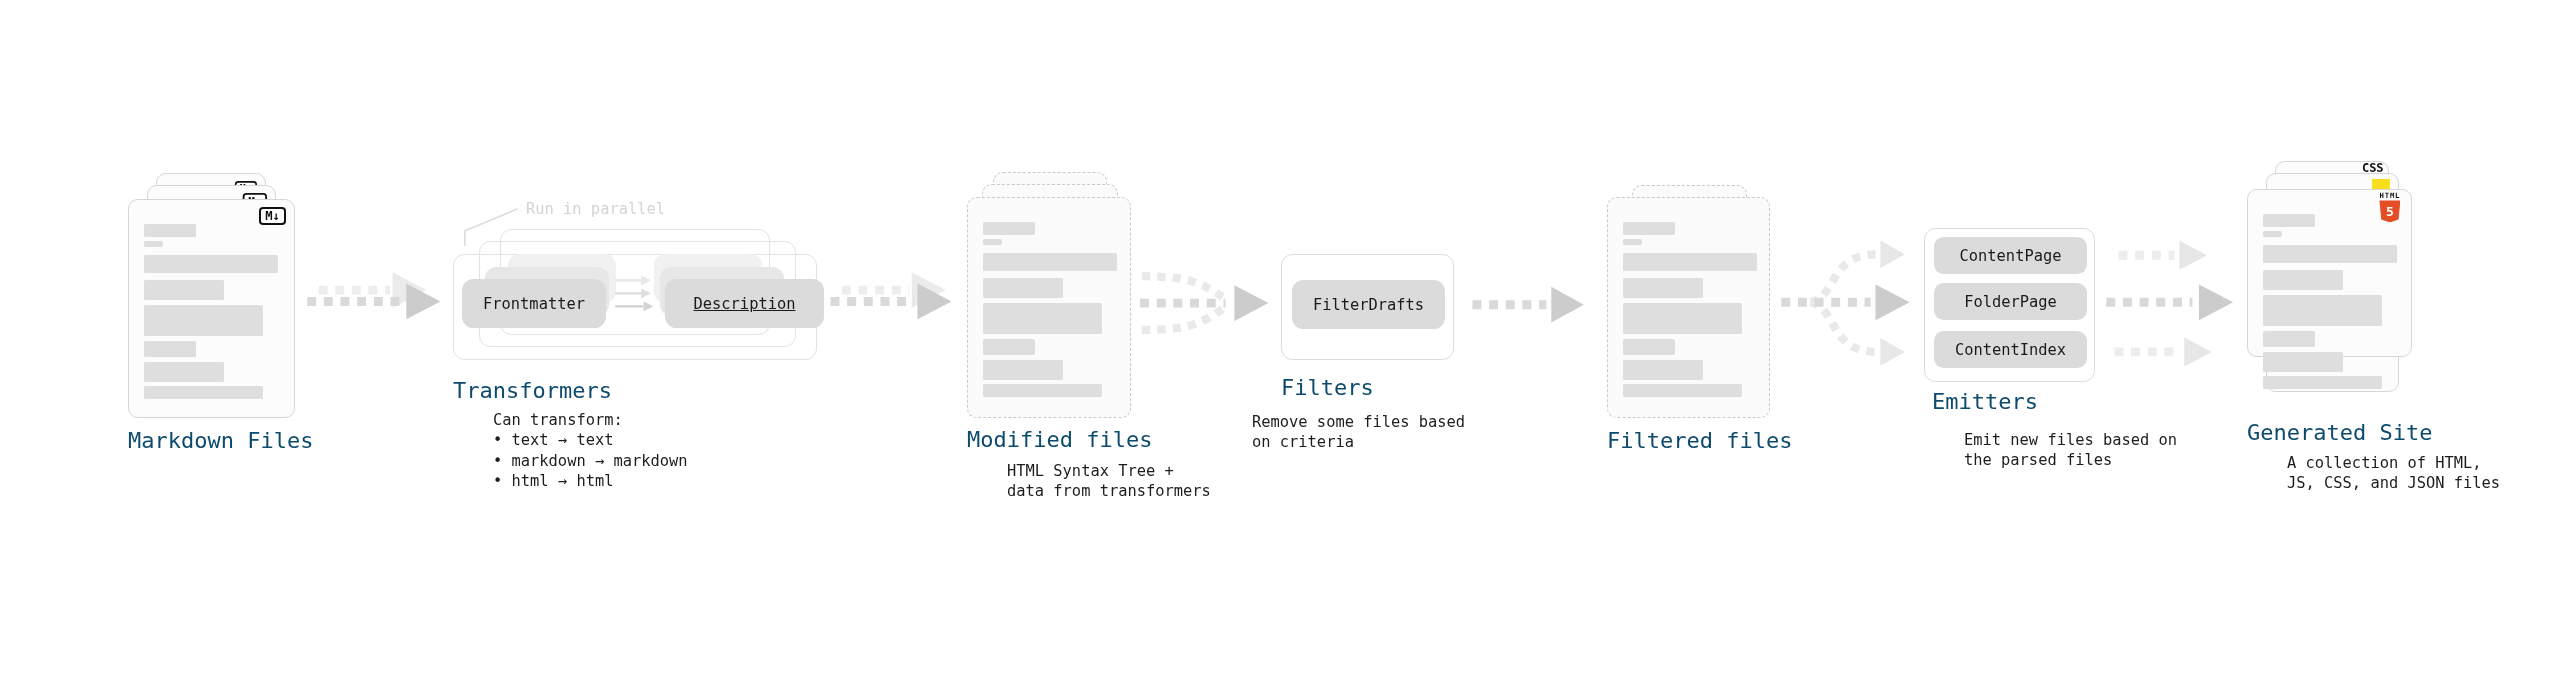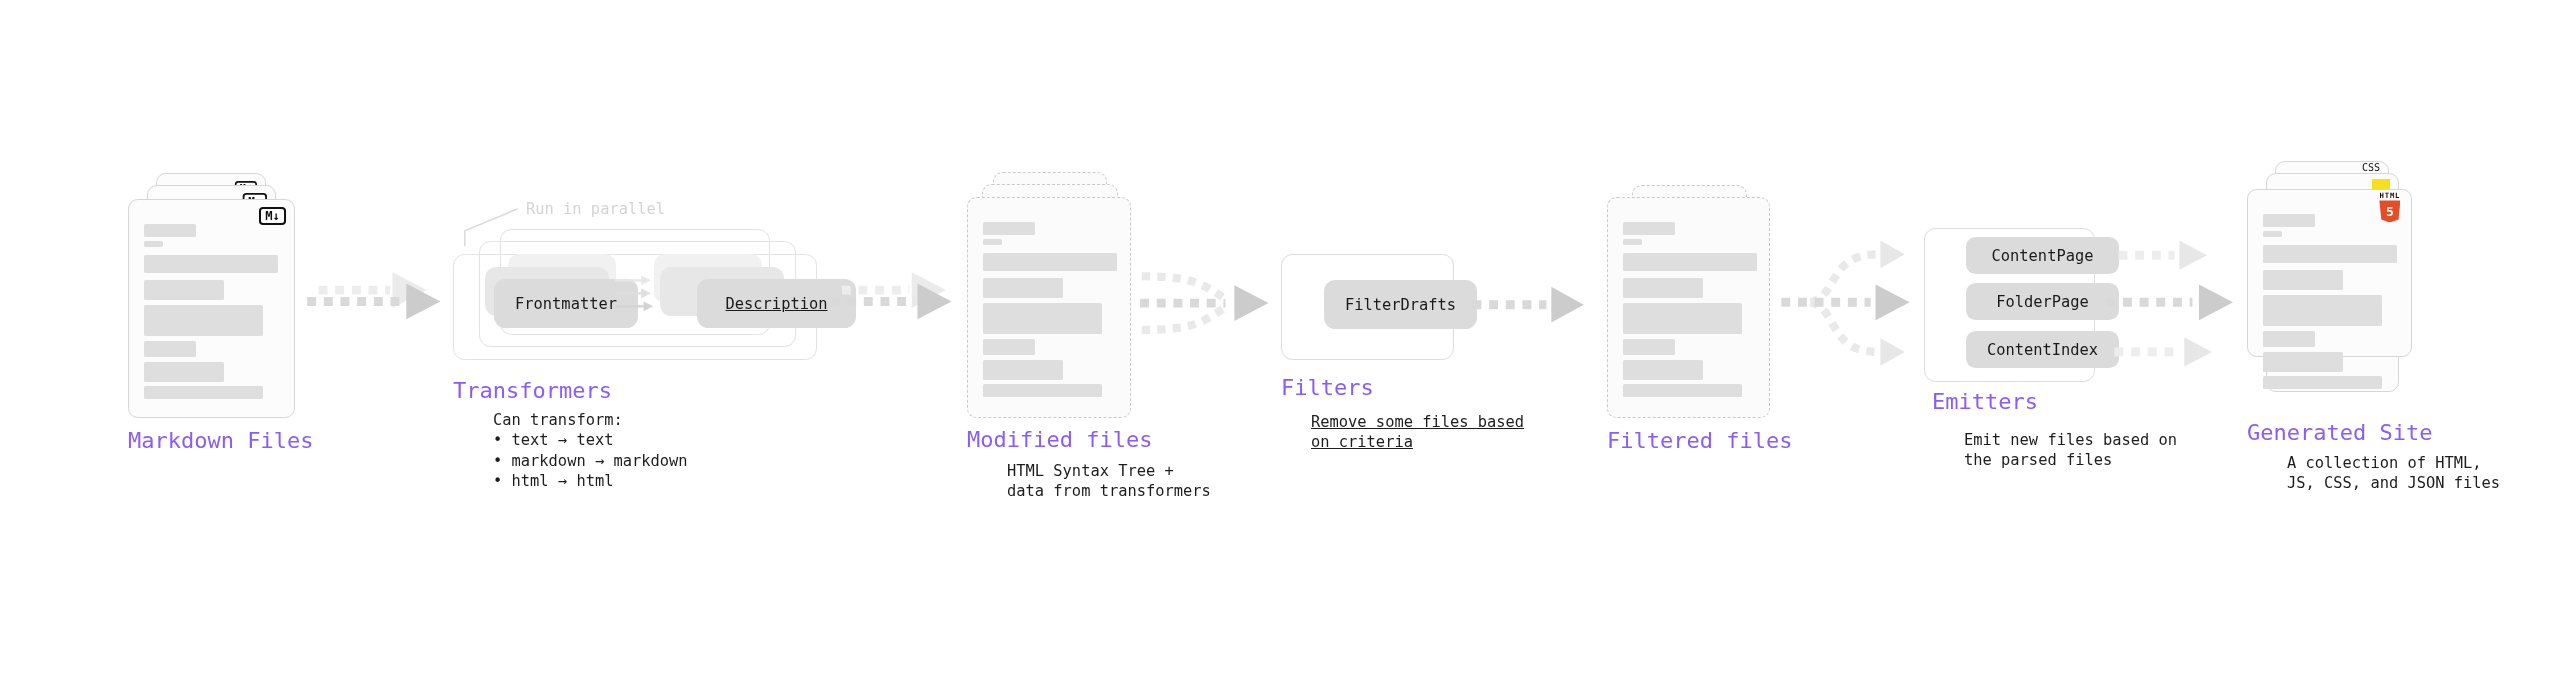--- a/index.html
+++ b/index.html
@@ -11,37 +11,37 @@
   .card{position:absolute;background:#fcfcfc;border:1.6px solid #d6d6d6;border-radius:9.8px;box-sizing:border-box;}
   .card.dashed{border:1.6px dashed #c9c9c9;background:#fbfbfb;}
   .bar{position:absolute;left:15.4px;background:#dedede;border-radius:1.6px;}
 
   
   .badge-md{position:absolute;top:6.5px;right:8.1px;border:2.4px solid #111;border-radius:4.1px;
             background:#fff;font-weight:bold;font-size:12.2px;line-height:14.6px;padding:0 4.1px;color:#111;}
 
   
   .badge-css{position:absolute;top:3.3px;right:8.1px;width:18px;text-align:center;}
-  .badge-css .w{font-size:10px;font-weight:normal;color:#111;line-height:6.5px;display:block;}
+  .badge-css .w{font-size:12px;font-weight:bold;color:#111;line-height:6.5px;display:block;}
   .badge-css .b{height:3.3px;background:#2965f1;margin-top:0.8px;}
   .badge-js{position:absolute;top:4.9px;right:8.1px;width:18px;height:9.8px;background:#f7df1e;}
   .badge-html5{position:absolute;top:1.6px;right:10.6px;width:21px;text-align:center;}
   .badge-html5 .w{font-size:7.3px;font-weight:bold;color:#111;letter-spacing:0.8px;line-height:8.1px;display:block;}
   .badge-html5 .shield{width:21px;height:22px;background:#e44d26;clip-path:polygon(0 0,100% 0,91% 87%,50% 100%,9% 87%);
             color:#fff;font-size:13px;font-weight:bold;display:flex;align-items:center;justify-content:center;margin-top:0.8px;}
 
   
   .outline{position:absolute;border:1.6px solid #e2e2e2;border-radius:11.4px;box-sizing:border-box;background:transparent;}
   .btn{position:absolute;background:#dbdbdb;border-radius:11.4px;display:flex;align-items:center;justify-content:center;
-       font-size:15.4px;color:#1a1a1a;margin-left:32px;}
+       font-size:15.4px;color:#1a1a1a;}
   .ghost1{position:absolute;background:#e7e7e7;border-radius:11.4px;}
   .ghost2{position:absolute;background:#f1f1f1;border-radius:11.4px;}
 
   
-  .node-label{position:absolute;font-size:22px;color:#8b5cf6;white-space:nowrap;}
+  .node-label{position:absolute;font-size:22px;color:#0c4a6e;white-space:nowrap;}
   .node-desc{position:absolute;font-size:15.4px;line-height:20.3px;color:#1d1d1d;white-space:pre-line;margin-left:40px;}
   .annotation{position:absolute;font-size:15.4px;color:#d4d4d4;white-space:nowrap;}
 </style>
 </head>
 <body>
 
 <div class="canvas">
 
   <svg class="arrows" width="2576" height="681" viewBox="0 0 3170 838">
     <style>
@@ -164,21 +164,21 @@
       </div>
     <div class="node-label" style="left:967px;top:427px;">Modified files</div>
     <div class="node-desc" style="left:967px;top:461px;">HTML Syntax Tree +
 data from transformers</div>
   </div>
 
   <div>
     <div class="outline" style="left:1281px;top:254px;width:173px;height:106px;border-color:#dcdcdc;"></div>
     <div class="btn" style="left:1292px;top:280px;width:153px;height:49px;">FilterDrafts</div>
     <div class="node-label" style="left:1281px;top:375px;">Filters</div>
-    <div class="node-desc" style="left:1271px;top:412px;text-decoration:underline;">Remove some files based
+    <div class="node-desc" style="left:1212px;top:412px;">Remove some files based
 on criteria</div>
   </div>
 
   <div>
     <div class="card dashed" style="left:1632px;top:185px;width:115px;height:219px;"></div>
     <div class="card dashed" style="left:1607px;top:197px;width:163px;height:221px;">
         <div class="bar" style="top: 23.6px; width: 52px; height: 13px;"></div>
         <div class="bar" style="top: 41px; width: 18.7px; height: 5.7px;"></div>
         <div class="bar" style="top: 55px; width: 134px; height: 18px;"></div>
         <div class="bar" style="top: 80px; width: 80px; height: 19.5px;"></div>

